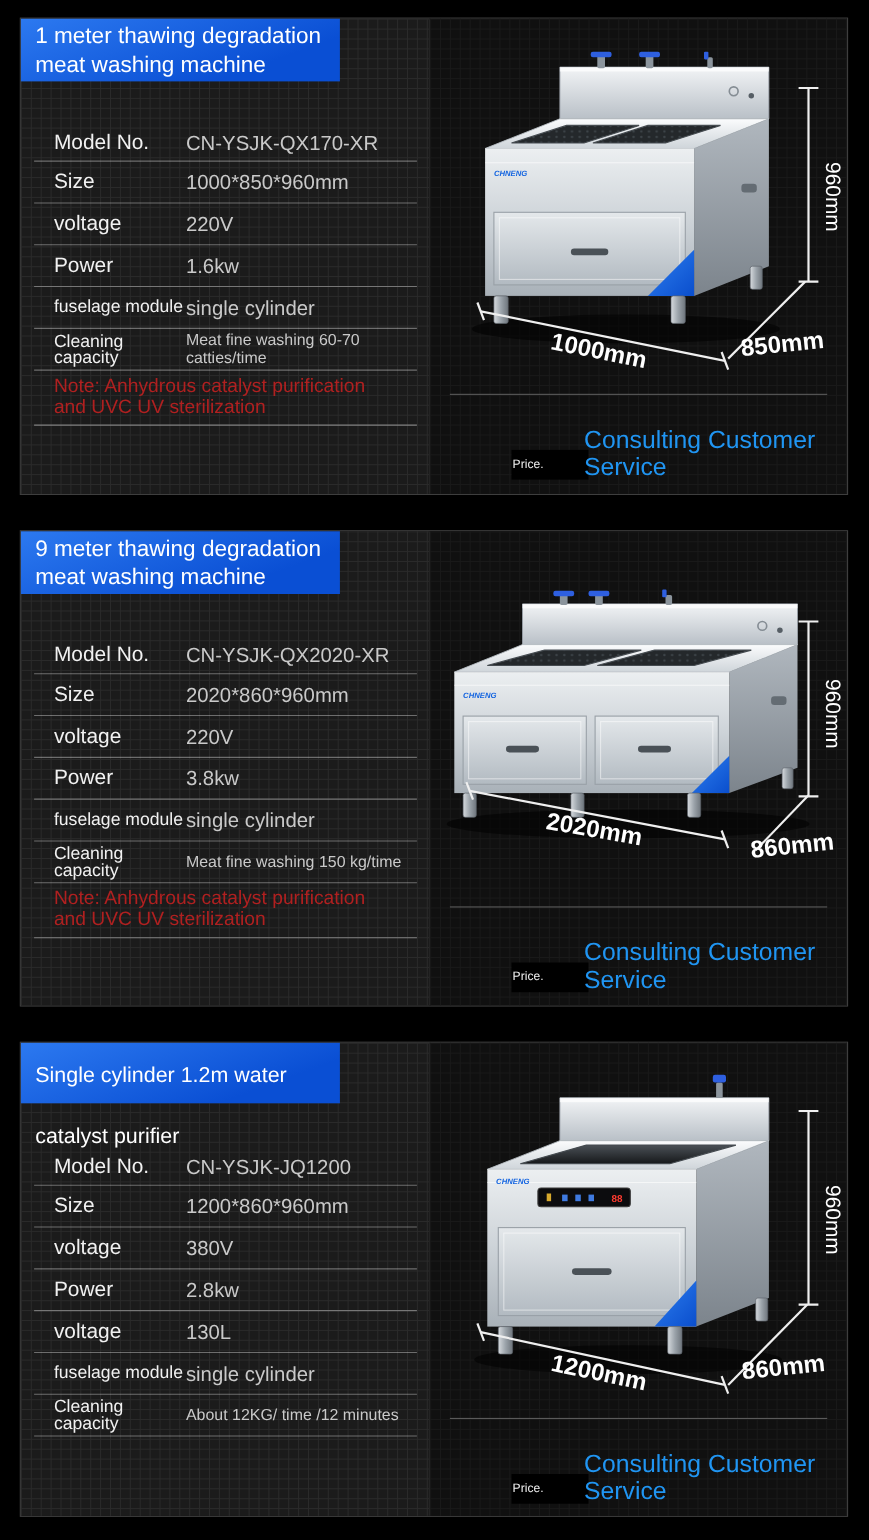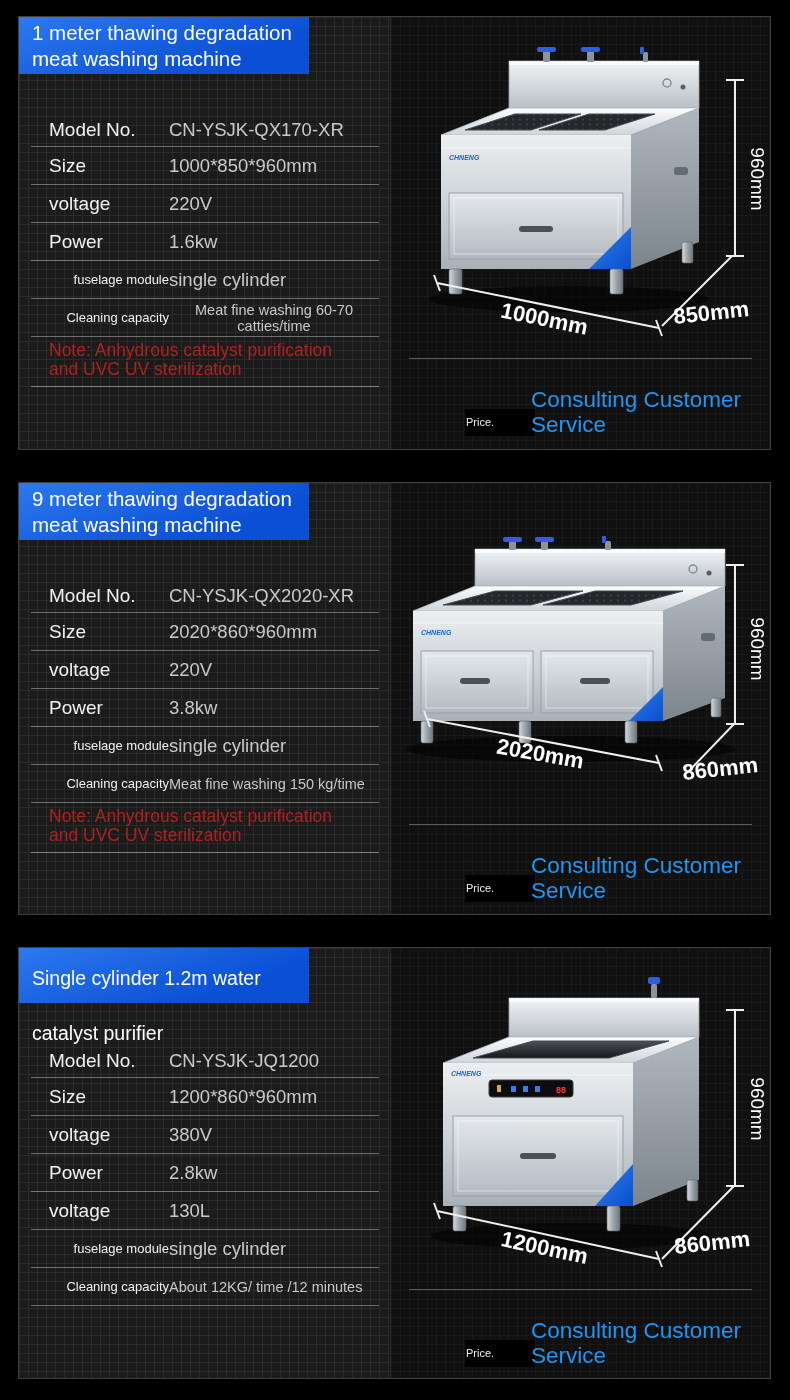--- a/index.html
+++ b/index.html
@@ -20,23 +20,23 @@
   .card-header { position:absolute; top:0; left:0; width:290px; height:57px; box-sizing:border-box;
     background:linear-gradient(160deg,#2c79f0 0%, #0a4fd4 75%);
     color:#fff; font-size:20.5px; line-height:26px; padding:3px 0 0 13px; }
   .card-header.single { height:55px; font-size:19.5px; }
   .card-header.single div:first-child { line-height:55px; }
   .spec-table { position:absolute; top:96px; left:12px; width:348px; }
   .spec-row { display:flex; align-items:center; min-height:38px; box-sizing:border-box;
     border-bottom:1px solid rgba(255,255,255,.36); padding-left:18px; }
   .spec-row.first { min-height:34px; }
   .spec-label { width:120px; flex:none; color:#f1f1f1; font-size:19px; line-height:21px; }
-  .label-sm { font-size:13px; line-height:15px;text-align:right; }
+  .label-sm { font-size:16px; line-height:15px; }
   .spec-value { color:#c9c9c9; font-size:18.5px; line-height:21px; }
-  .value-sm { font-size:14.5px; line-height:16px;text-align:center; }
+  .value-sm { font-size:14.5px; line-height:16px; }
   .note { border-bottom:1px solid rgba(255,255,255,.42); padding:4px 0 7px 18px;
     color:#b02020; font-size:17.5px; line-height:19px; }
   .panel-svg { position:absolute; top:0; left:0; }
   .divider { position:absolute; top:341px; left:18px; width:343px; height:1px; background:#5a5a5a; }
   .price-box { position:absolute; top:392px; left:74px; width:70px; height:27px; box-sizing:border-box;
     background:#000; color:#f0f0f0; font-size:11px; line-height:27px; padding-left:1px; }
   .consult { position:absolute; top:370px; left:140px; width:220px; text-align:left;
     color:#2095f2; font-size:22.5px; line-height:25px; cursor:pointer; }
   svg text { font-family:"Liberation Sans", sans-serif; }
   .dim-line { stroke:#efefef; stroke-width:2; }

